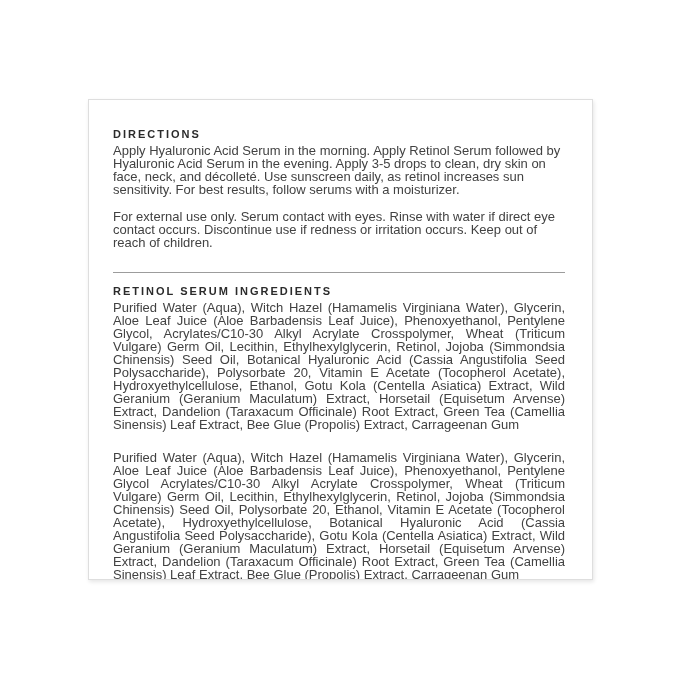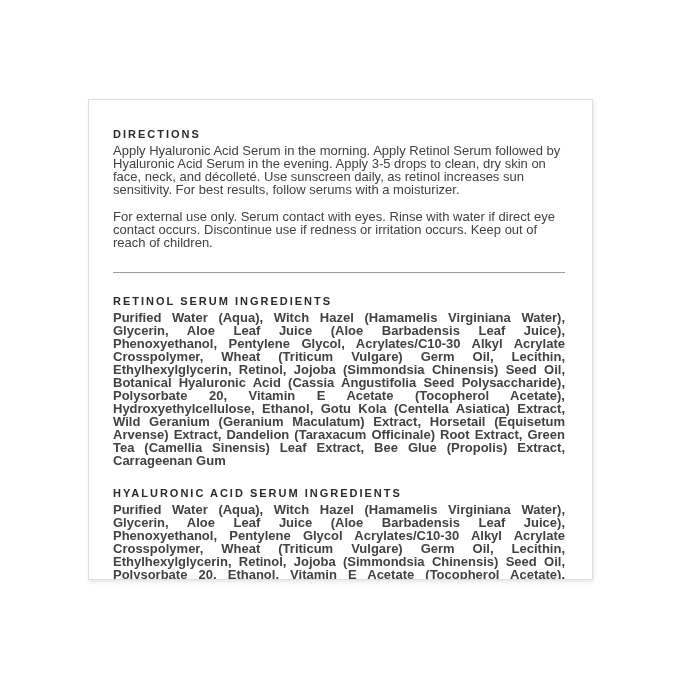--- a/index.html
+++ b/index.html
@@ -38,31 +38,30 @@
   }
   .body-text {
     font-size: 13px;
     line-height: 13px;
     color: #424242;
     margin: 0;
     text-align: left;
   }
   .body-text.justified {
     text-align: justify;
-    font-weight: bold;
   }
   .warning-text {
     margin-top: 14px;
   }
   .divider {
     border: none;
     border-top: 1px solid #9c9c9c;
     margin: 23px 0 0 0;
   }
-  .ingredients-section-1 { margin-top: 22px; }
+  .ingredients-section-1 { margin-top: 12px; }
   .ingredients-section-2 { margin-top: 20px; }
 </style>
 </head>
 <body>
 
 <div class="stage">
   <div class="label-card">
 
     <div>
       <h2 class="section-heading">DIRECTIONS</h2>
@@ -71,18 +70,17 @@
     </div>
 
     <hr class="divider">
 
     <div class="ingredients-section-1">
       <h2 class="section-heading">RETINOL SERUM INGREDIENTS</h2>
       <p class="body-text justified">Purified Water (Aqua), Witch Hazel (Hamamelis Virginiana Water), Glycerin, Aloe Leaf Juice (Aloe Barbadensis Leaf Juice), Phenoxyethanol, Pentylene Glycol, Acrylates/C10-30 Alkyl Acrylate Crosspolymer, Wheat (Triticum Vulgare) Germ Oil, Lecithin, Ethylhexylglycerin, Retinol, Jojoba (Simmondsia Chinensis) Seed Oil, Botanical Hyaluronic Acid (Cassia Angustifolia Seed Polysaccharide), Polysorbate 20, Vitamin E Acetate (Tocopherol Acetate), Hydroxyethylcellulose, Ethanol, Gotu Kola (Centella Asiatica) Extract, Wild Geranium (Geranium Maculatum) Extract, Horsetail (Equisetum Arvense) Extract, Dandelion (Taraxacum Officinale) Root Extract, Green Tea (Camellia Sinensis) Leaf Extract, Bee Glue (Propolis) Extract, Carrageenan Gum</p>
     </div>
 
     <div class="ingredients-section-2">
-      <h2 class="section-heading">HYALURONIC ACID SERUM INGREDIENTS</h2>
       <p class="body-text justified">Purified Water (Aqua), Witch Hazel (Hamamelis Virginiana Water), Glycerin, Aloe Leaf Juice (Aloe Barbadensis Leaf Juice), Phenoxyethanol, Pentylene Glycol Acrylates/C10-30 Alkyl Acrylate Crosspolymer, Wheat (Triticum Vulgare) Germ Oil, Lecithin, Ethylhexylglycerin, Retinol, Jojoba (Simmondsia Chinensis) Seed Oil, Polysorbate 20, Ethanol, Vitamin E Acetate (Tocopherol Acetate), Hydroxyethylcellulose, Botanical Hyaluronic Acid (Cassia Angustifolia Seed Polysaccharide), Gotu Kola (Centella Asiatica) Extract, Wild Geranium (Geranium Maculatum) Extract, Horsetail (Equisetum Arvense) Extract, Dandelion (Taraxacum Officinale) Root Extract, Green Tea (Camellia Sinensis) Leaf Extract, Bee Glue (Propolis) Extract, Carrageenan Gum</p>
     </div>
 
   </div>
 </div>
 
 </body></html>

